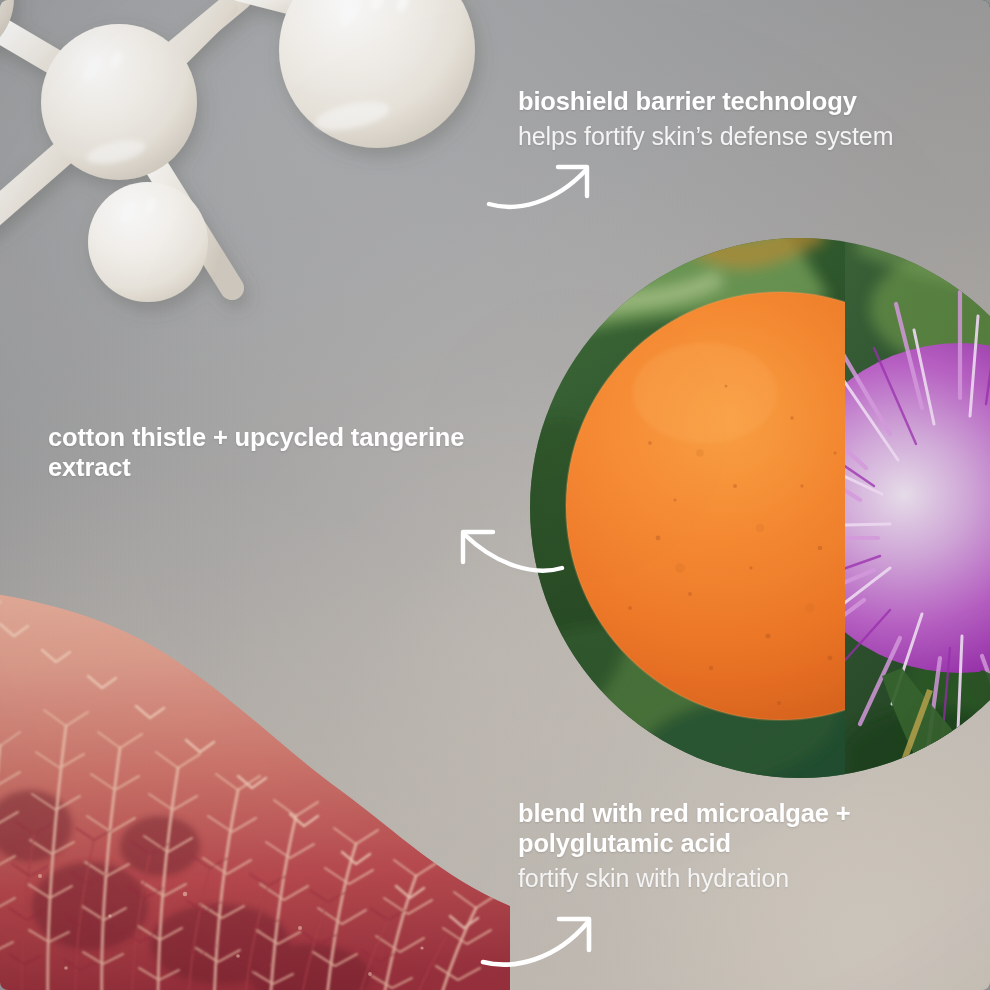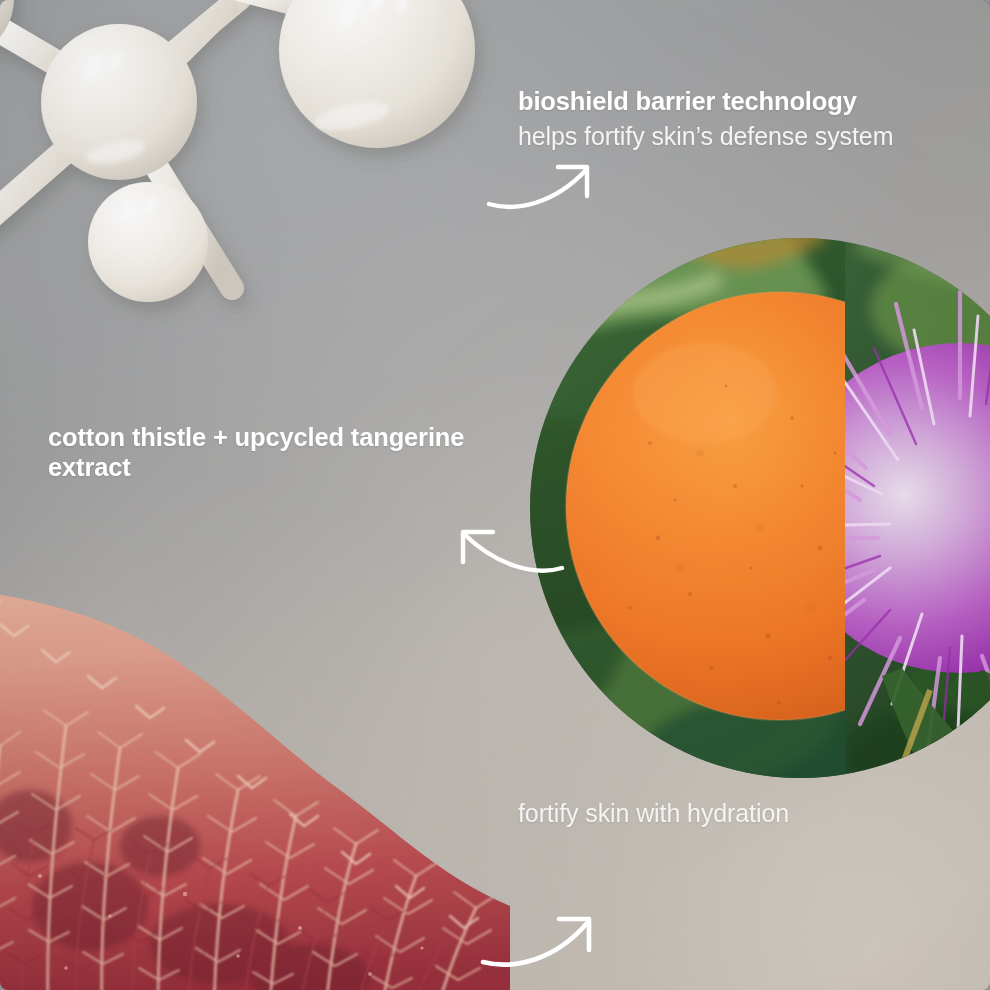--- a/index.html
+++ b/index.html
@@ -456,20 +456,21 @@
   <div class="arrow" id="ar2">
     <svg viewBox="0 0 118 52" xmlns="http://www.w3.org/2000/svg">
       <g fill="none" stroke="#ffffff" stroke-width="4.4" stroke-linecap="round" stroke-linejoin="round">
         <path d="M115,44 C88,52 50,42 17,10"></path>
         <path d="M46,8 L16,8 L16,38"></path>
       </g>
     </svg>
   </div>
 
   <div class="callout" id="co3">
+    <p class="title">blend with red microalgae + polyglutamic acid</p>
     <p class="sub">fortify skin with hydration</p>
   </div>
   <div class="arrow" id="ar3">
     <svg viewBox="0 0 126 58" xmlns="http://www.w3.org/2000/svg">
       <g fill="none" stroke="#ffffff" stroke-width="4.6" stroke-linecap="round" stroke-linejoin="round">
         <path d="M3,50 C34,58 76,48 108,10"></path>
         <path d="M79,7 L109,7 L109,38"></path>
       </g>
     </svg>
   </div>

